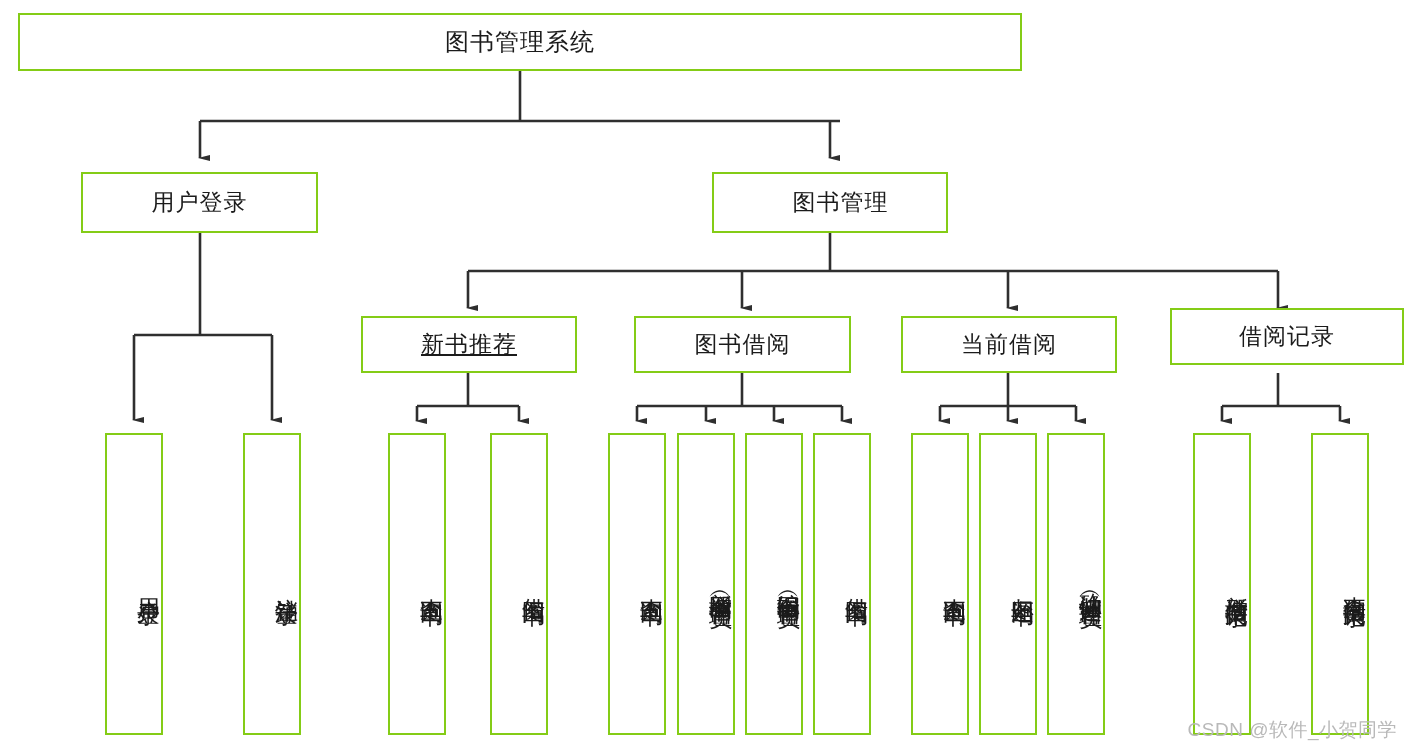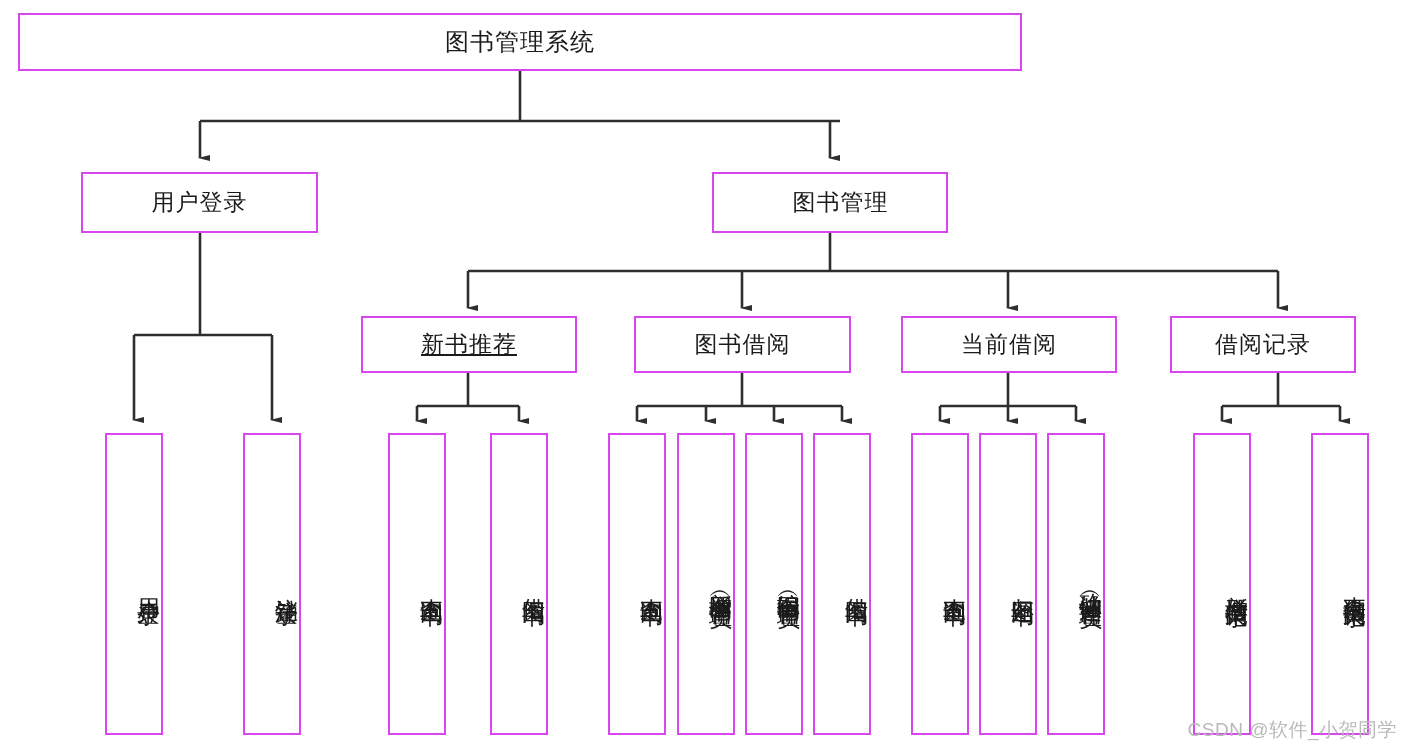--- a/index.html
+++ b/index.html
@@ -21,21 +21,21 @@
     position: absolute;
     left: 0;
     top: 0;
     width: 1405px;
     height: 747px;
     pointer-events: none;
   }
   .node {
     position: absolute;
     box-sizing: border-box;
-    border: 2px solid #d946ef;
+    border: 2px solid #84cc16;
     background: #ffffff;
     display: flex;
     align-items: center;
     justify-content: center;
     color: #1b1b1b;
   }
   .node.horiz {
     font-size: 23px;
     letter-spacing: 1px;
   }
@@ -137,21 +137,21 @@
 
   <div class="node horiz" style="left:361px; top:316px; width:216px; height:57px;text-decoration:underline;">
     <span class="lbl">新书推荐</span>
   </div>
   <div class="node horiz" style="left:901px; top:316px; width:216px; height:57px;">
     <span class="lbl">当前借阅</span>
   </div>
   <div class="node horiz" style="left:634px; top:316px; width:217px; height:57px;">
     <span class="lbl">图书借阅</span>
   </div>
-  <div class="node horiz" style="left:1170px; top:316px; width:186px; height:57px;">
+  <div class="node horiz" style="left:1170px; top:308px; width:234px; height:57px;">
     <span class="lbl">借阅记录</span>
   </div>
 
   <div class="node vert" style="left:105px; top:433px; width:58px; height:302px;">
     <span class="lbl">用户登录</span>
   </div>
   <div class="node vert" style="left:243px; top:433px; width:58px; height:302px;">
     <span class="lbl">注销登录</span>
   </div>
 

